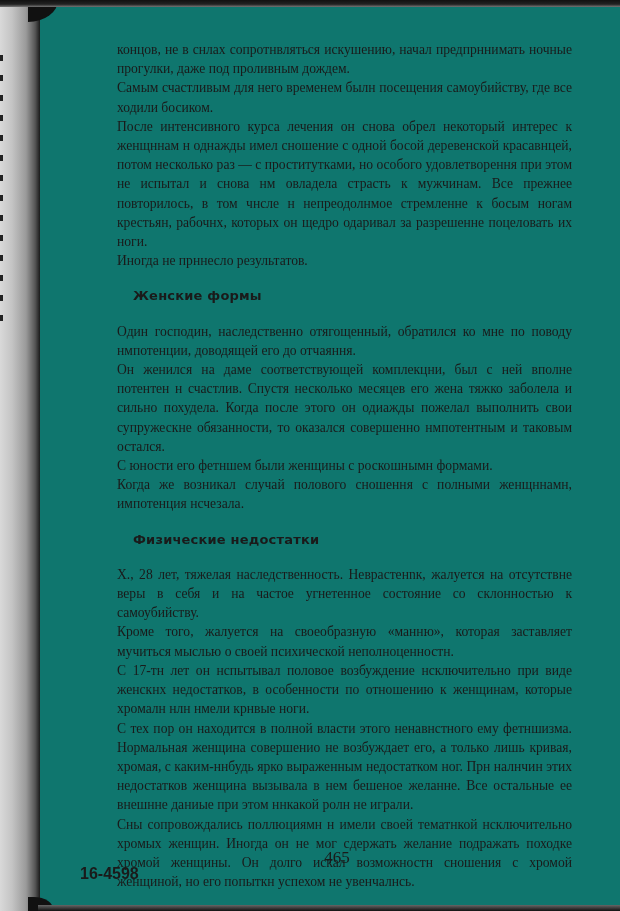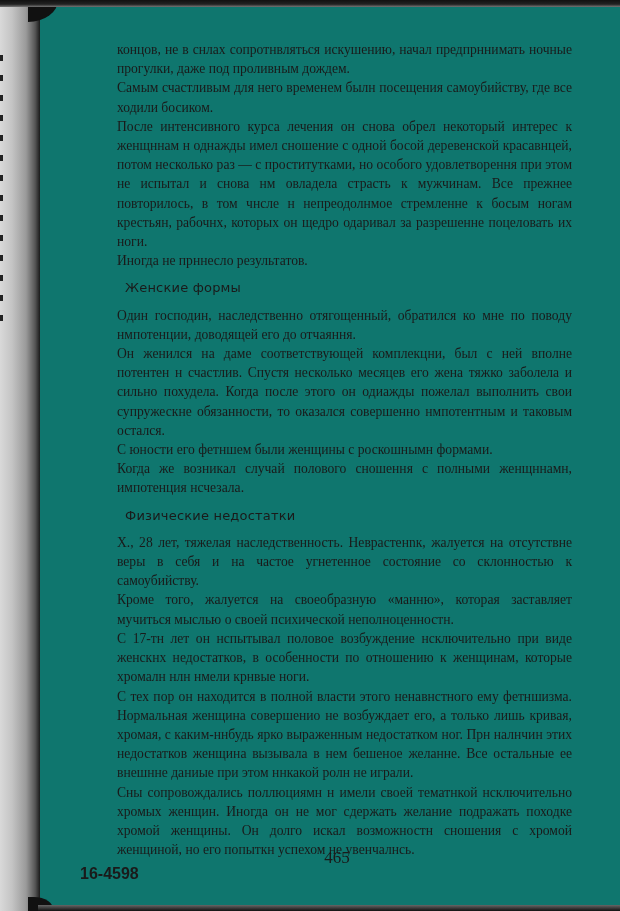--- a/index.html
+++ b/index.html
@@ -73,23 +73,23 @@
       line-height: 19.2px;
       color: #1a1a1a;
       text-align: justify;
     }
     .para {
       margin: 0;
       padding: 0;
       hyphens: manual;
     }
     .heading {
-      margin: 8px;
+      margin: 16px;
       padding: 0;
-      font-weight: normal;
+      font-weight: bold;
       font-family: "DejaVu Sans", "Liberation Sans", sans-serif;
       font-size: 13px;
       letter-spacing: 0.2px;
     }
     .folio {
       position: absolute;
       left: 0;
       top: 848px;
       width: 620px;
       text-align: center;

